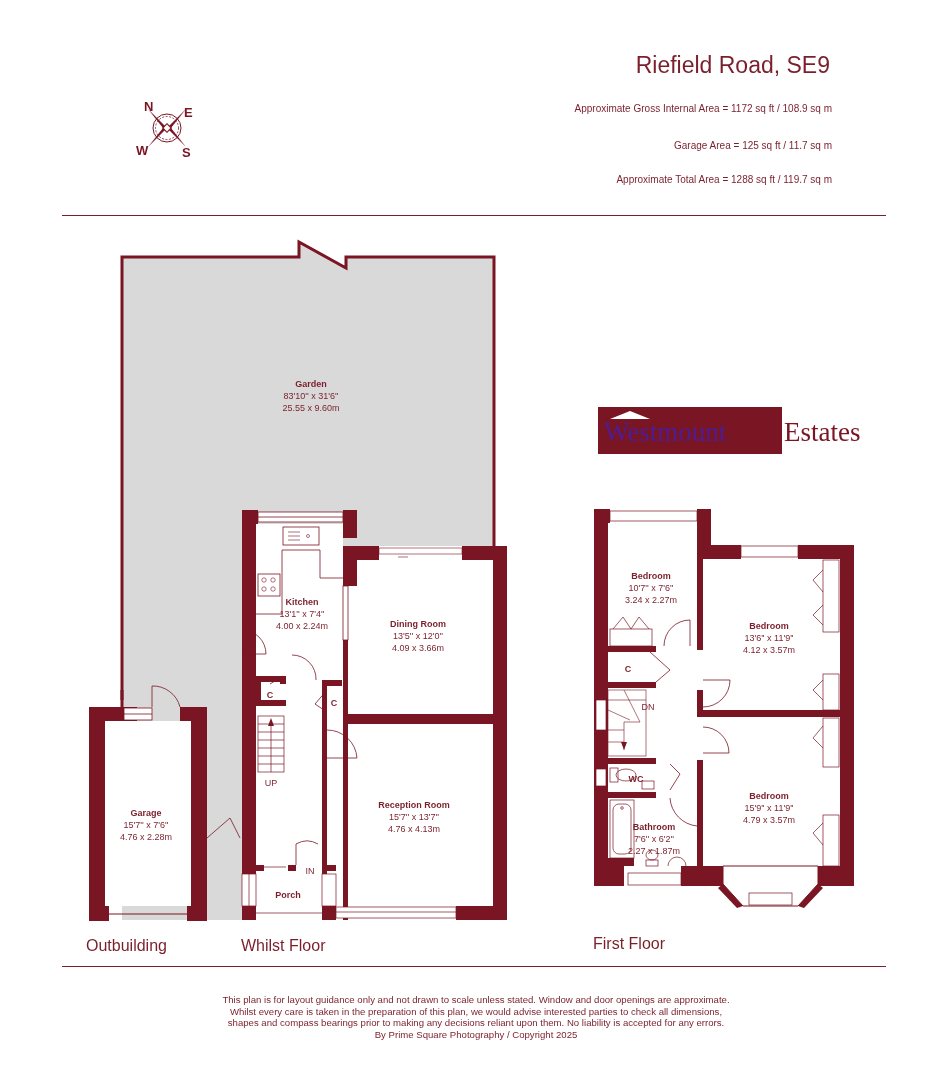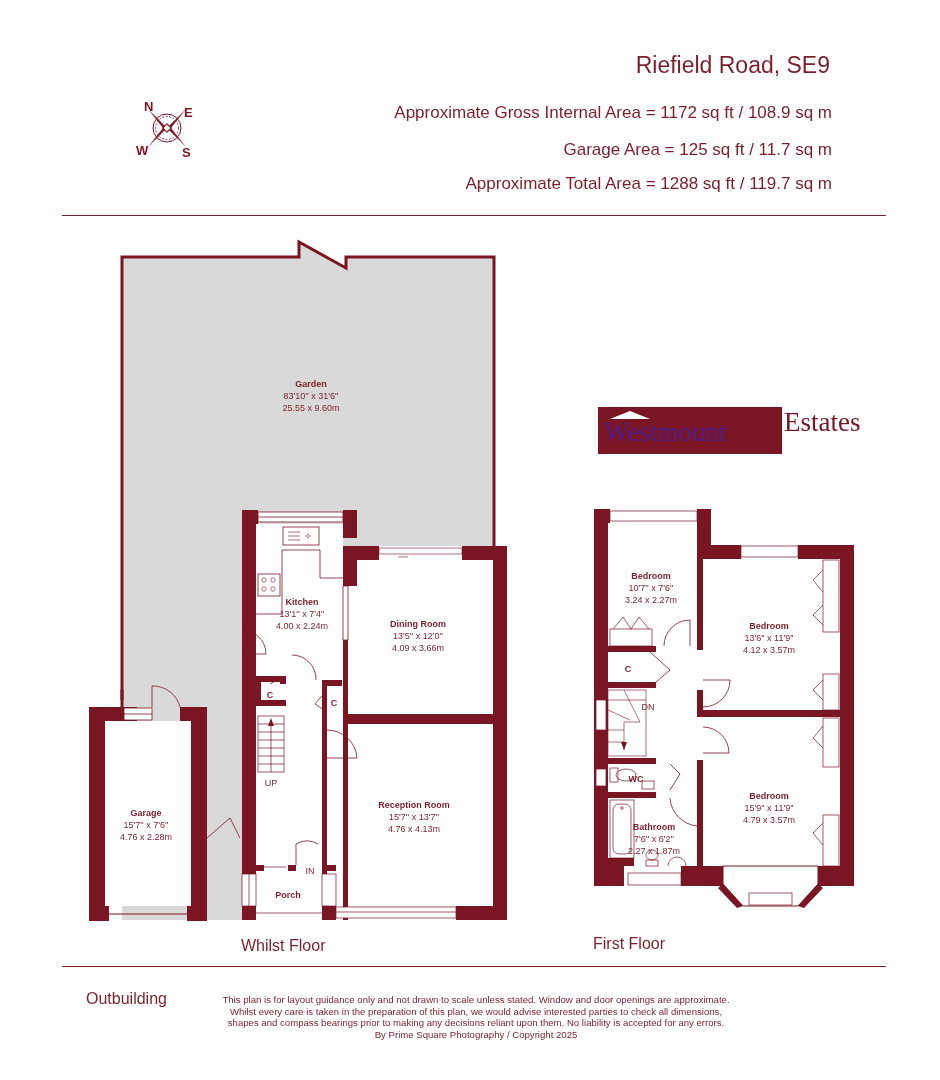--- a/index.html
+++ b/index.html
@@ -1,28 +1,28 @@
 <!DOCTYPE html>
 <html><head>
 <meta charset="utf-8">
 <style>
   html, body { margin: 0; padding: 0; background: #ffffff; }
   body { width: 940px; height: 1080px; position: relative; overflow: hidden; font-family: "Liberation Sans", sans-serif; color: #7a1f2b; }
   .abs { position: absolute; }
   .title { right: 110px; top: 52px; font-size: 23px; color: #7a1f2b; text-align: right; white-space: nowrap; }
-  .area { right: 108px; font-size: 17px; color: #7a1f2b; text-align: right; white-space: nowrap; margin-left: 36px; }
+  .area { right: 108px; font-size: 10px; color: #7a1f2b; text-align: right; white-space: nowrap; margin-left: 36px; }
   .rule { height: 1px; background: #7a1f2b; left: 62px; width: 824px; }
   .floor-label { font-size: 16px; color: #7a1f2b; white-space: nowrap; }
   .footer { left: 0; width: 952px; top: 994px; text-align: center; font-size: 9.6px; line-height: 11.5px; color: #7a1f2b; }
   .footer div { white-space: nowrap; }
   svg text { font-family: "Liberation Sans", sans-serif; }
   .logo { left: 598px; top: 407px; height: 47px; }
   .logo-box { position: absolute; left: 0; top: 0; width: 184px; height: 47px; background: #7a1523; }
   .logo-w { position: absolute; left: 6px; top: 10px; font-family: "Liberation Serif", serif; font-size: 27px; color: #4c1d95; white-space: nowrap; }
-  .logo-e { position: absolute; left: 186px; top: 0; font-family: "Liberation Serif", serif; font-size: 27px; color: #7a1523; white-space: nowrap; }
+  .logo-e { position: absolute; left: 186px; top: 10px; font-family: "Liberation Serif", serif; font-size: 27px; color: #7a1523; white-space: nowrap; }
   .logo-roof { position: absolute; left: 12px; top: 4px; width: 0; height: 0; border-left: 20px solid transparent; border-right: 20px solid transparent; border-bottom: 8px solid #ffffff; }
 </style>
 </head>
 <body>
 
 <div class="abs title">Riefield Road, SE9</div>
 <div class="abs area" style="top:103px">Approximate Gross Internal Area = 1172 sq ft / 108.9 sq m</div>
 <div class="abs area" style="top:140px">Garage Area = 125 sq ft / 11.7 sq m</div>
 <div class="abs area" style="top:174px">Approximate Total Area = 1288 sq ft / 119.7 sq m</div>
 
@@ -286,21 +286,21 @@
     <text x="654" y="830" font-size="9" font-weight="bold">Bathroom</text>
     <text x="654" y="842" font-size="9">7'6'' x 6'2''</text>
     <text x="654" y="854" font-size="9">2.27 x 1.87m</text>
 
     <text x="636" y="782" font-size="9" font-weight="bold">WC</text>
     <text x="628" y="672" font-size="9" font-weight="bold">C</text>
     <text x="648" y="710" font-size="9">DN</text>
   </g>
 </svg>
 
-<div class="abs floor-label" style="left:86px;top:990px">Outbuilding</div>
+<div class="abs floor-label" style="left:86px;top:937px">Outbuilding</div>
 <div class="abs floor-label" style="left:241px;top:937px">Whilst Floor</div>
 <div class="abs floor-label" style="left:593px;top:935px">First Floor</div>
 
 <div class="abs rule" style="top:966px"></div>
 
 <div class="abs footer">
   <div>This plan is for layout guidance only and not drawn to scale unless stated. Window and door openings are approximate.</div>
   <div>Whilst every care is taken in the preparation of this plan, we would advise interested parties to check all dimensions,</div>
   <div>shapes and compass bearings prior to making any decisions reliant upon them. No liability is accepted for any errors.</div>
   <div>By Prime Square Photography / Copyright 2025</div>

